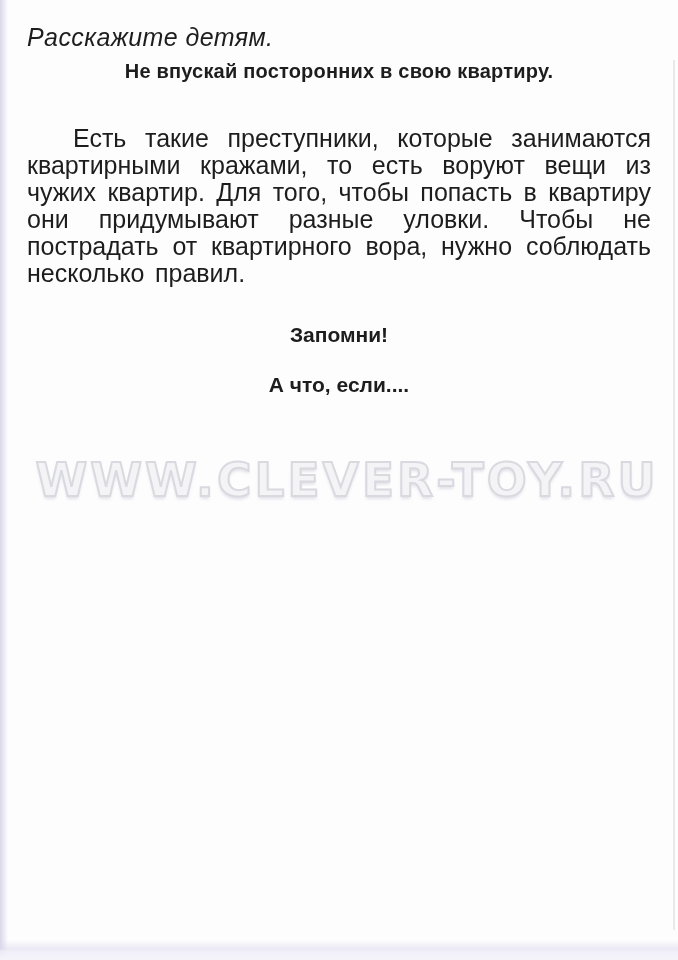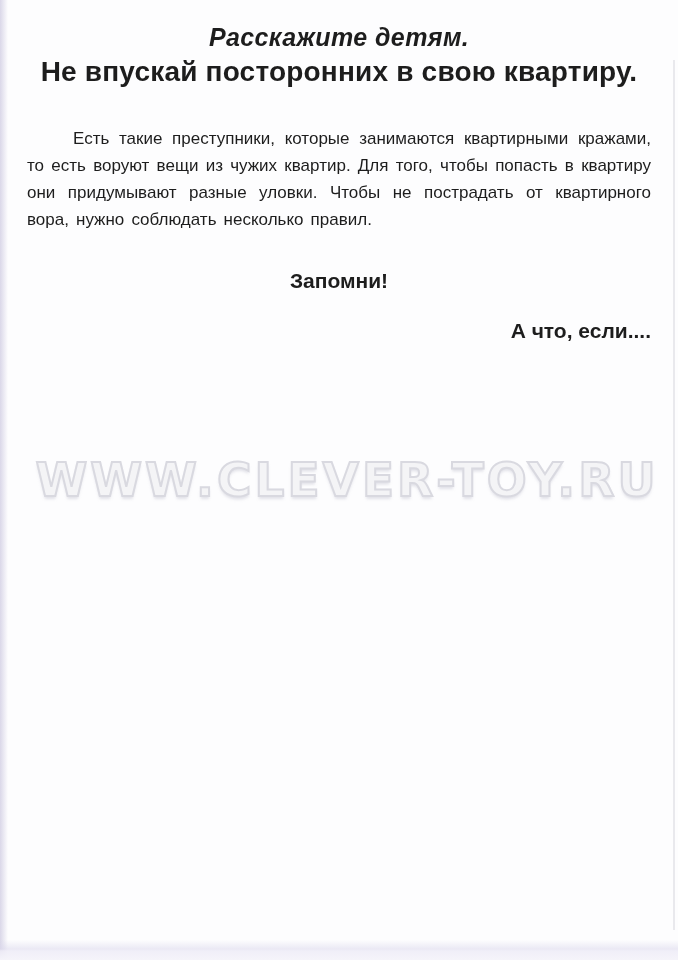--- a/index.html
+++ b/index.html
@@ -66,51 +66,51 @@
   }
   .content {
     position: relative;
     z-index: 1;
     padding: 22px 27px 0 27px;
   }
   .supertitle {
     margin: 0;
     font-size: 25px;
     line-height: 31px;
-    font-weight: 700;
+    font-weight: 400;
     font-style: italic;
-    text-align: center;
+    text-align: left;
     letter-spacing: 0.4px;
   }
   .title {
     margin: 2px 0 0 0;
-    font-size: 28px;
+    font-size: 20px;
     line-height: 33px;
     font-weight: 700;
     text-align: center;
     letter-spacing: 0.2px;
   }
   .para {
     margin: 0;
-    font-size: 17px;
+    font-size: 25px;
     line-height: 27px;
     text-align: justify;
     word-spacing: 0.14em;
   }
   .indent { text-indent: 46px; }
   .intro { margin-top: 37px; }
   .heading {
     margin: 0;
     font-size: 21px;
     line-height: 27px;
     font-weight: 700;
     text-align: center;
   }
   .heading-remember { margin-top: 34px; margin-bottom: 4px; }
-  .heading-whatif { margin-top: 23px; margin-bottom: 3px; text-align: right; }
+  .heading-whatif { margin-top: 23px; margin-bottom: 3px; }
 </style>
 </head>
 <body>
 
 <div class="page">
 
   <div class="edge-left"></div>
   <div class="edge-right"></div>
   <div class="edge-bottom"></div>
 

